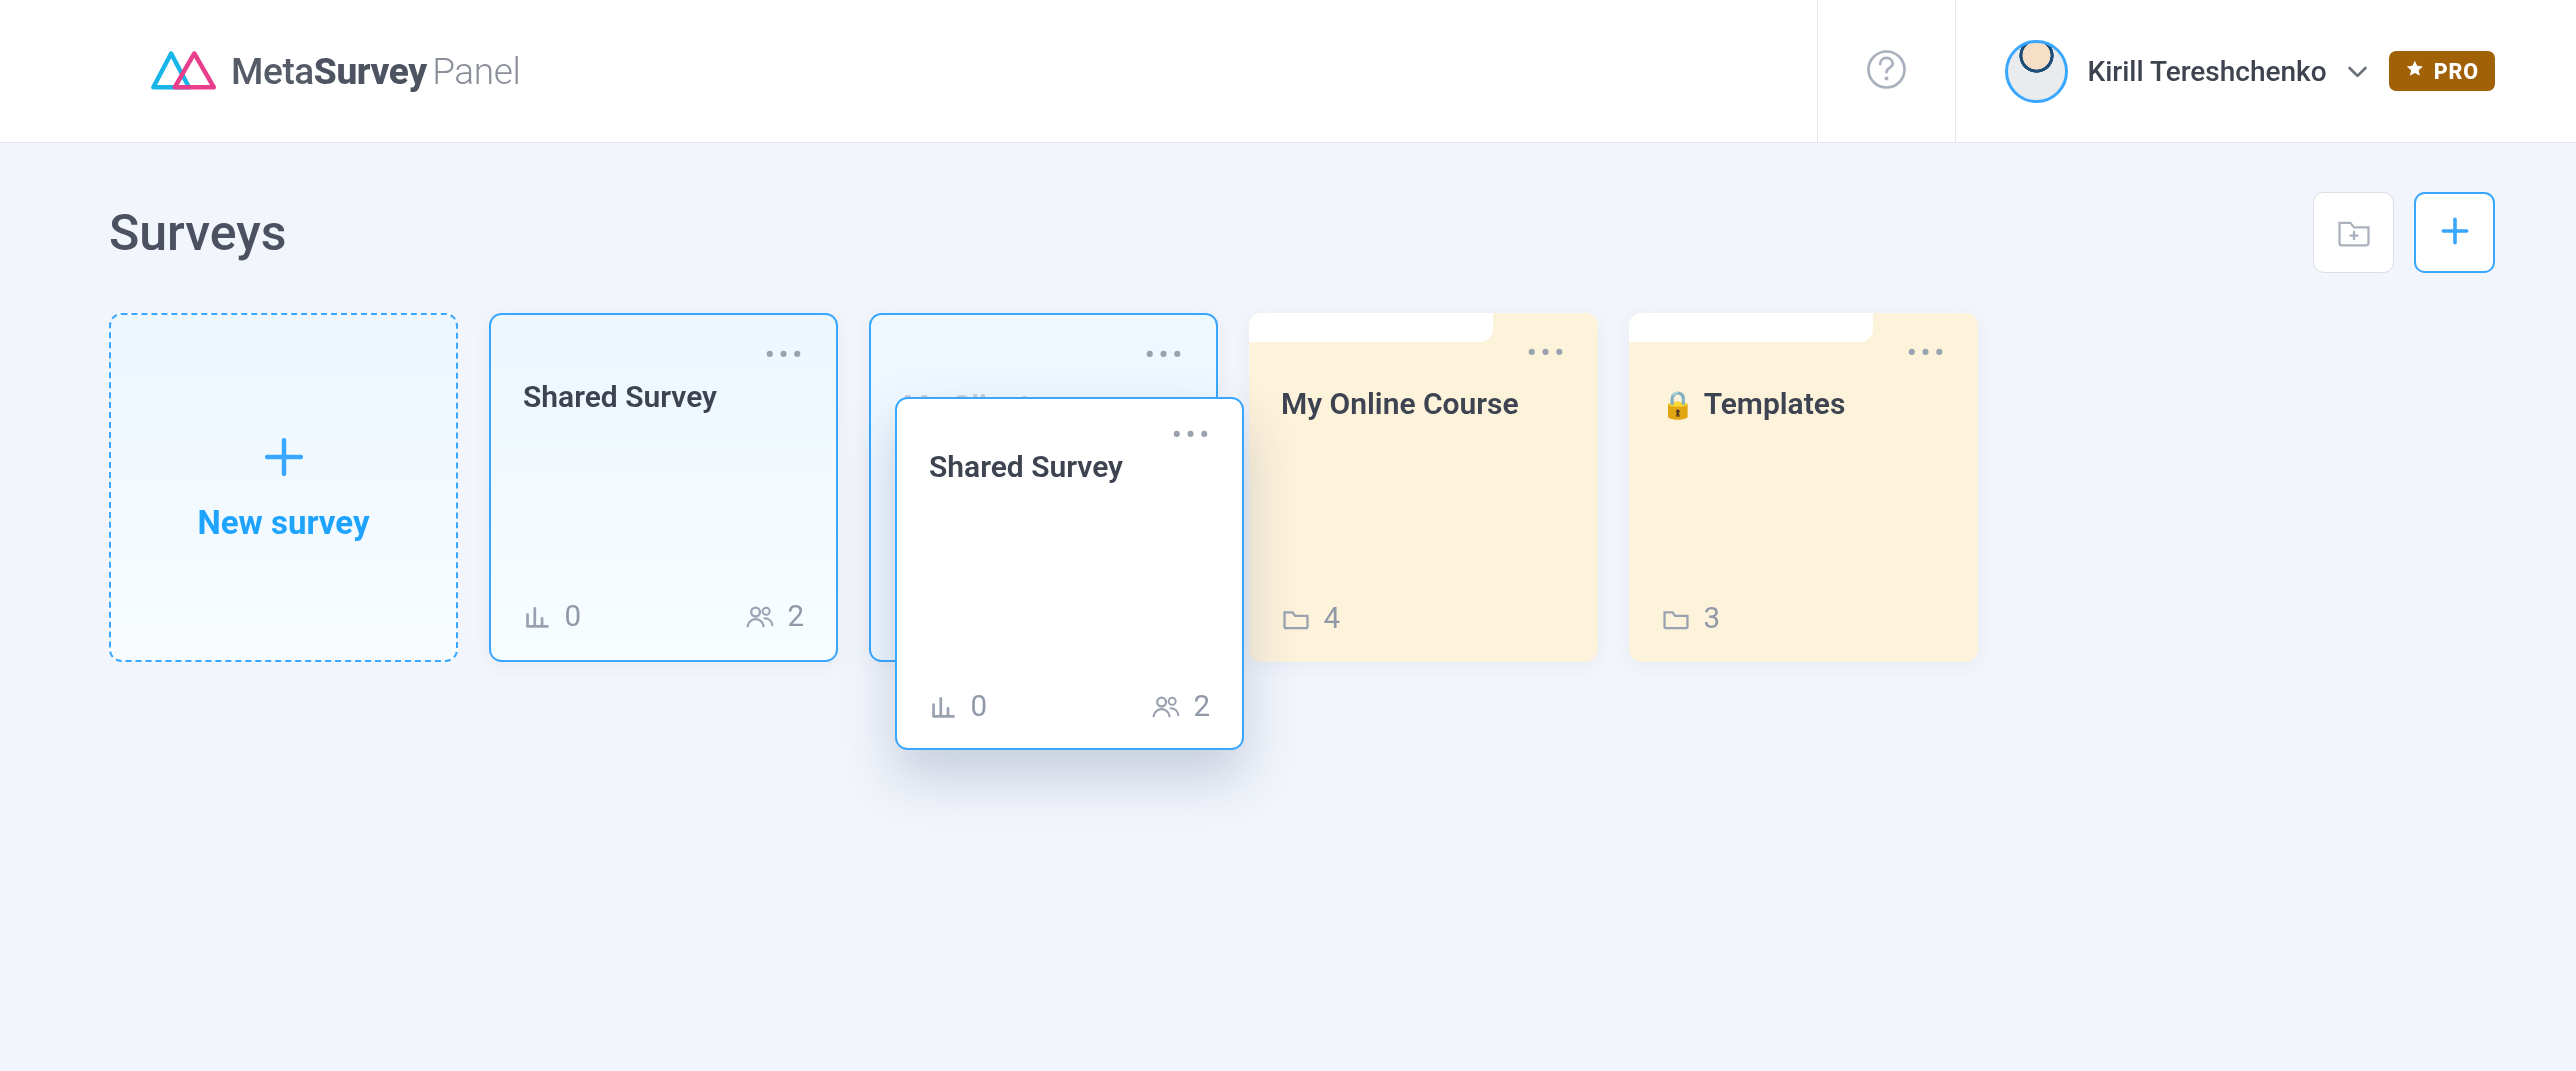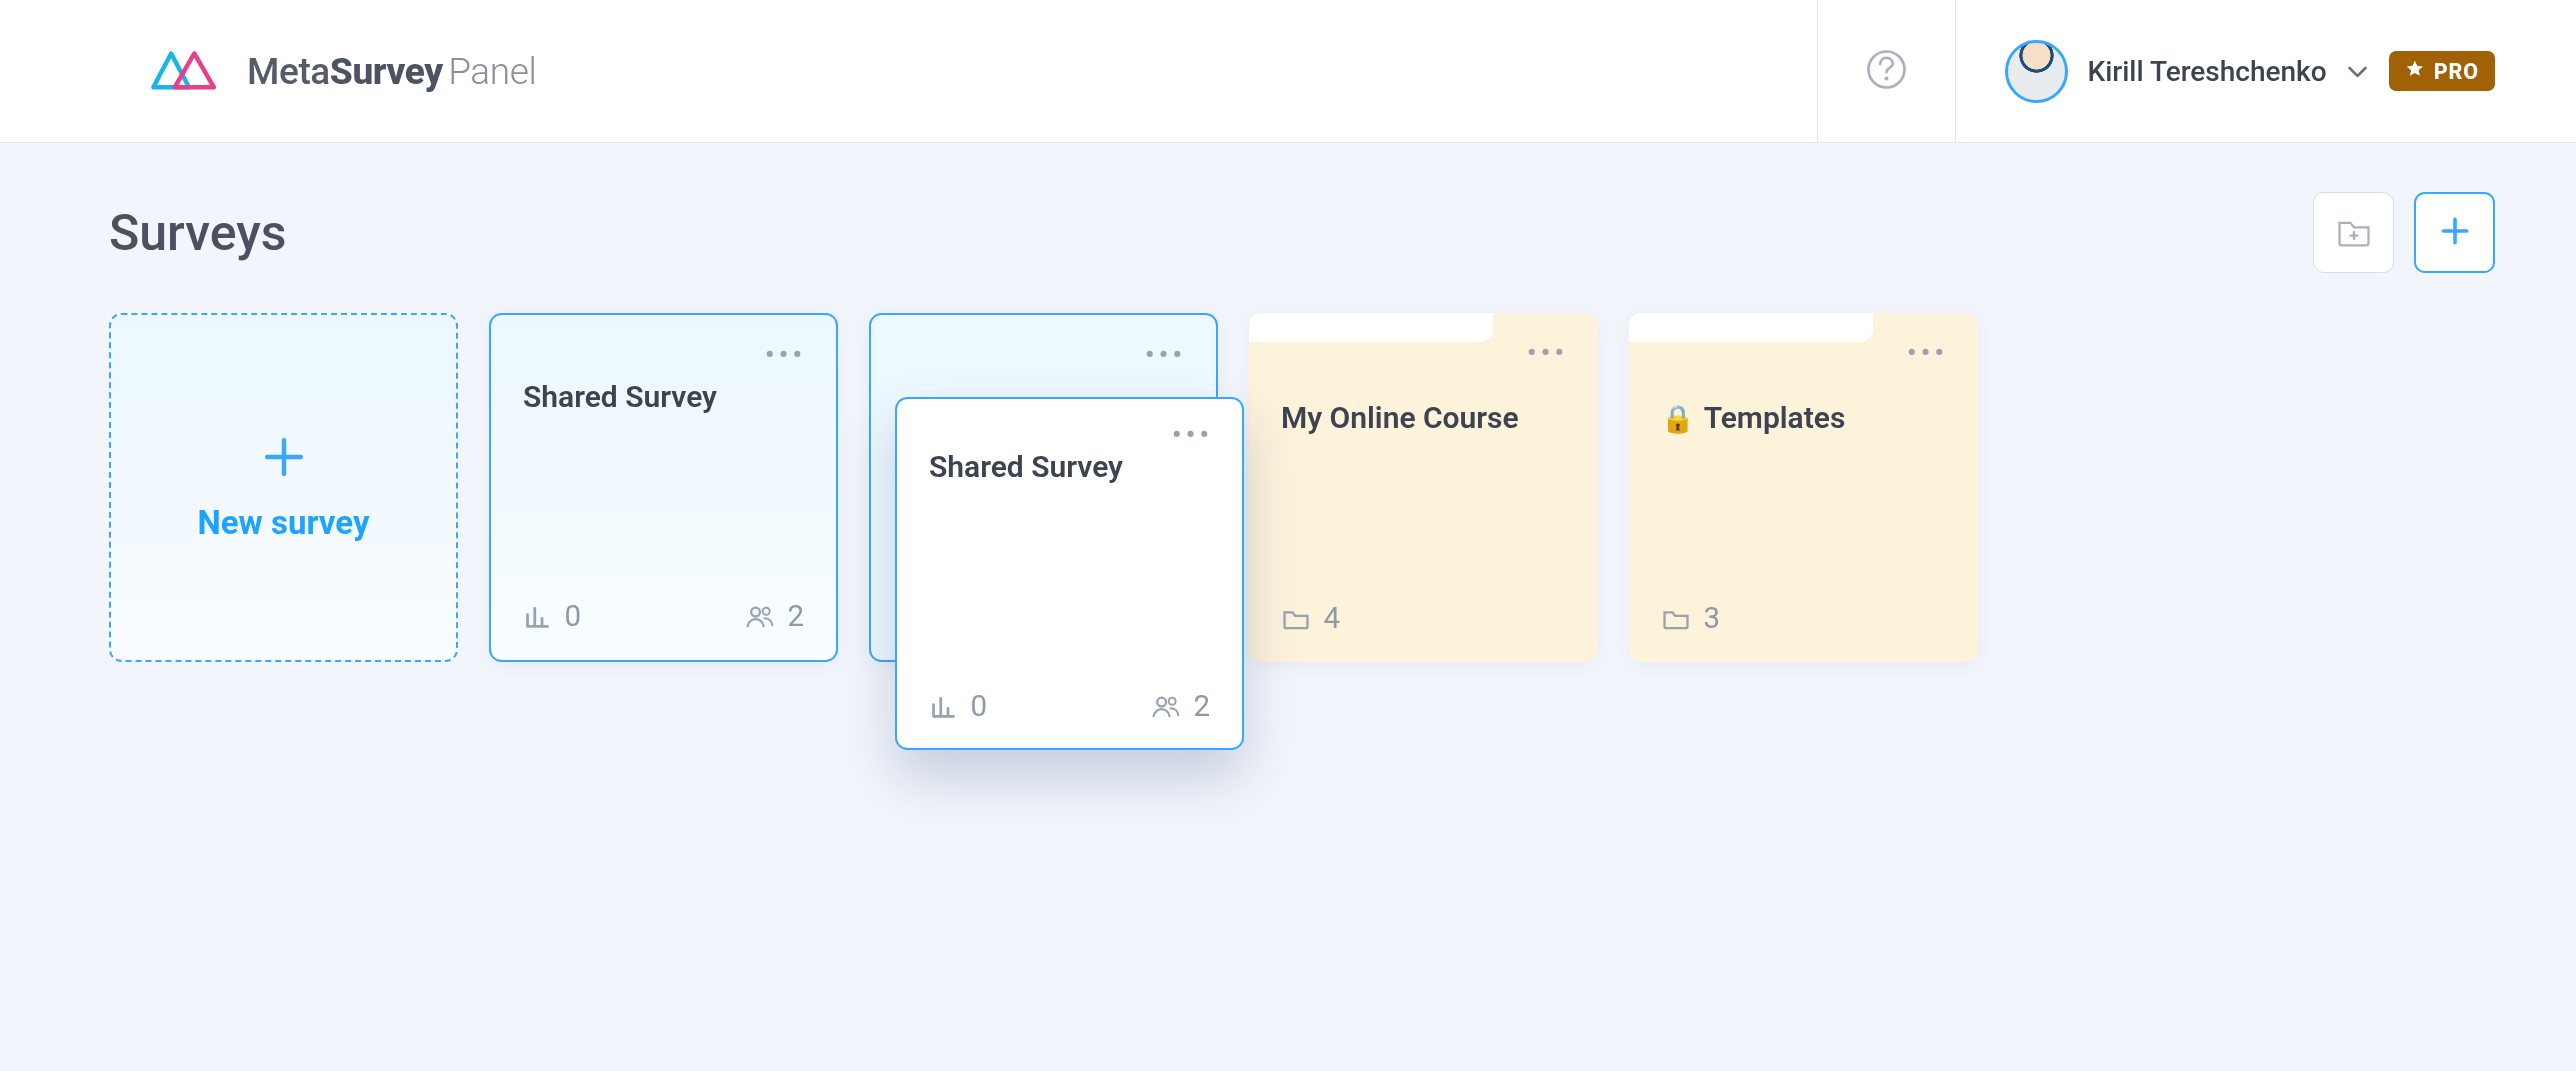--- a/index.html
+++ b/index.html
@@ -18,21 +18,21 @@
     border-bottom: 0.9px solid #e3e7ef;
     display: flex;
     align-items: center;
     justify-content: space-between;
     padding-left: 148px;
     padding-right: 81px;
   }
   .brand {
     display: flex;
     align-items: center;
-    gap: 26px;
+    gap: 10px;
   }
   .brand-text {
     font-size: 37px;
     color: #5b6270;
     letter-spacing: -0.4px;
     font-weight: 400;
   }
   .brand-text .b-meta { font-weight: 500; color:#555b67; }
   .brand-text .b-survey { font-weight: 800; color:#4d5360; }
   .brand-text .b-panel { font-weight: 300; color:#8a8f99; margin-left: 5.4px;}
@@ -180,21 +180,21 @@
     overflow: hidden;
   }
   .card.folder .tab-cut {
     position: absolute;
     top: 0; left: 0;
     width: 70%;
     height: 29px;
     background: #ffffff;
     border-bottom-right-radius: 12.5px;
   }
-  .card.folder .title { margin-top: 55px; color:#3d4350; }
+  .card.folder .title { margin-top: 41px; color:#3d4350; }
   .card.folder.variant-ghost .title { color:#c9cdd4; font-weight:600; }
 
   .card.folder.highlight {
     background: #eef8ff;
     border: 2.7px solid #39a7ff;
   }
 
   
   .drag-card {
     position: absolute;

